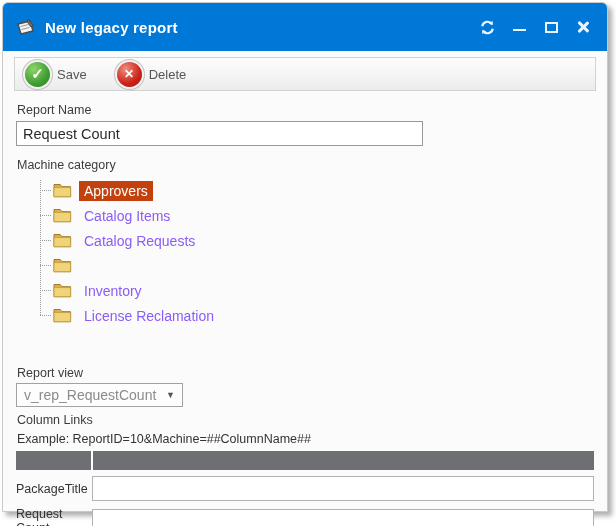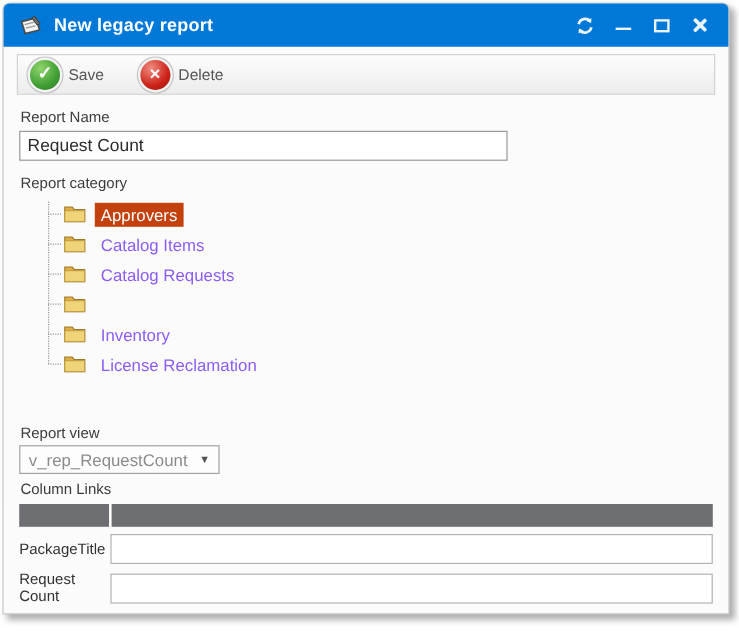--- a/index.html
+++ b/index.html
@@ -7,21 +7,21 @@
   body { position:relative; overflow:hidden; }
 
   .window {
     position:absolute; left:2px; top:2px; width:606px; height:510px;
     background:#fbfbfb; border:1px solid #c9c9c9; border-radius:6px 6px 0 0;
     box-shadow: 4px 4px 5px rgba(110,110,110,0.55);
   }
 
   
   .titlebar {
-    height:36px; background:#0078d7; border-radius:5px 5px 0 0;
+    height:48px; background:#0078d7; border-radius:5px 5px 0 0;
     display:flex; align-items:center; padding:0 12px;
   }
   .titlebar .app-icon { width:22px; height:20px; margin-right:8px; display:flex; align-items:center; }
   .titlebar .title { color:#ffffff; font-weight:bold; font-size:15px; letter-spacing:0.2px; }
   .win-controls { margin-left:auto; display:flex; align-items:center; gap:8px; }
   .win-btn { width:24px; height:24px; display:flex; align-items:center; justify-content:center; cursor:pointer; }
   .min-glyph { width:13px; height:0; border-top:2px solid #e9f4fc; margin-top:6px; }
   .max-glyph { width:13px; height:11px; border:2px solid #e9f4fc; }
   .close-glyph { position:relative; width:14px; height:14px; }
   .close-glyph::before, .close-glyph::after {
@@ -143,21 +143,21 @@
       <span class="sphere red">
           <span class="x-mark">✕</span>
         </span>
       <span class="label">Delete</span>
     </span>
   </div>
 
   <div class="field-label">Report Name</div>
   <input class="name-input" type="text" value="Request Count" style="">
 
-  <div class="field-label">Report category</div>
+  <div class="field-label">Machine category</div>
   <div class="tree">
     <div class="tree-item selected">
       <span class="folder-icon">
         <svg width="19" height="15" viewBox="0 0 19 15">
           <path d="M1 1.5 h6.2 l1.8 2.2 h8.6 v10 H1 Z" fill="#dfae45" stroke="#9c7a2e" stroke-width="1"></path>
           <path d="M1 4.6 h16.6 v9.1 H1 Z" fill="#f0d479" stroke="#c09a3e" stroke-width="0.8"></path>
         </svg>
       </span>
       <span class="t-label">Approvers</span>
     </div>
@@ -207,20 +207,21 @@
     </div>
   </div>
 
   <div class="field-label" style="margin-top:38px;">Report view</div>
   <div class="select-box">
     <span class="sel-value">v_rep_RequestCount</span>
     <span class="sel-arrow">▼</span>
   </div>
 
   <div class="field-label" style="margin-top:6px;">Column Links</div>
+  <div class="example-line">Example: ReportID=10&amp;Machine=##ColumnName##</div>
 
   <div class="grid">
     <div class="grid-header">
       <div class="h-cell h1"></div>
       <div class="h-div"></div>
       <div class="h-cell h2"></div>
     </div>
     <div class="grid-row">
       <div class="r-label">PackageTitle</div>
       <input class="r-input" type="text" value="" style="">

